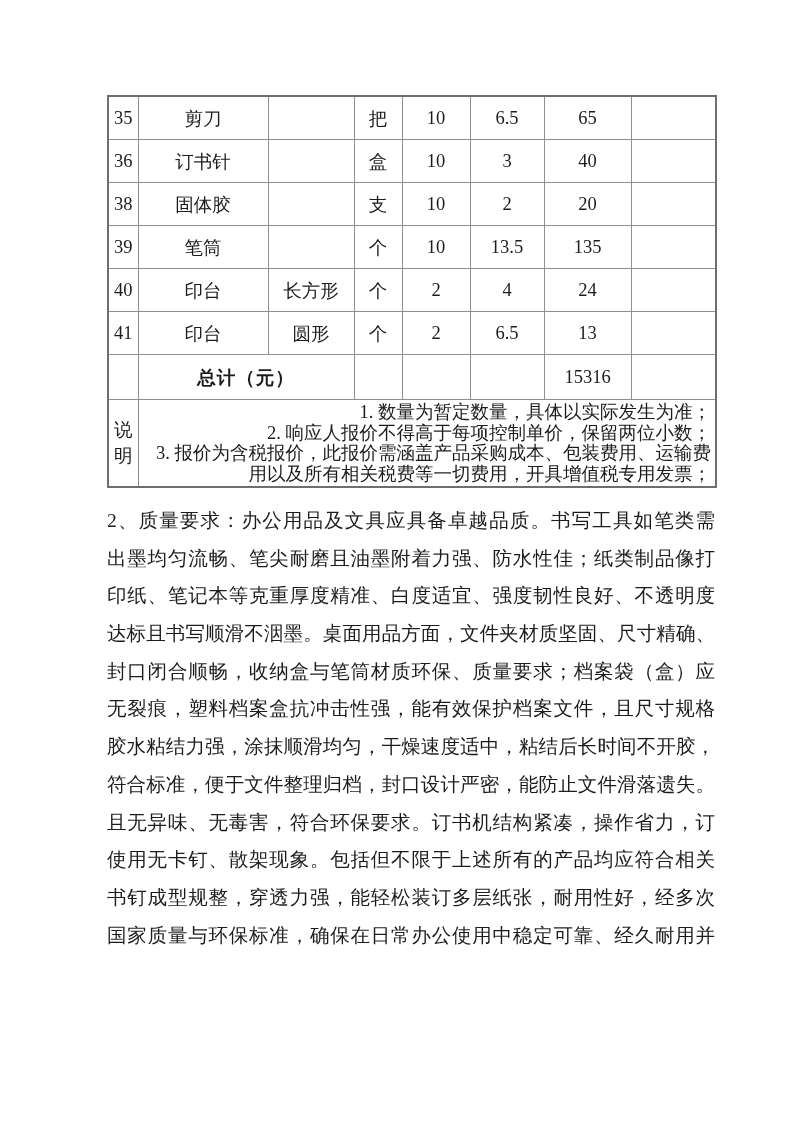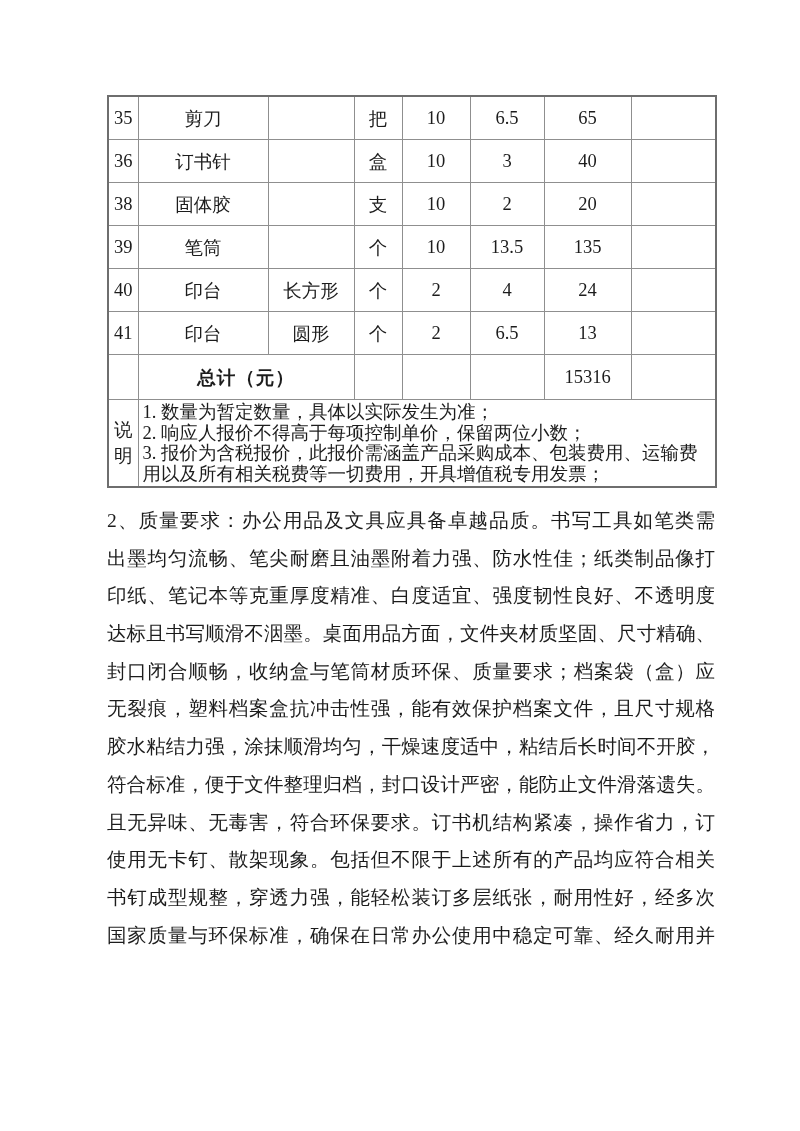--- a/index.html
+++ b/index.html
@@ -49,21 +49,21 @@
     word-break: break-all;
     padding: 0 5px;
   }
   td.notes-content {
     text-align: left;
     font-size: 16px;
     line-height: 20.5px;
     padding: 5px 10px 5px 12px;
     height: 82px;
   }
-  .note-line { text-align: left; }
+  .note-line { text-align: right; }
   .paragraph {
     margin-top: 14px;
     width: 608px;
   }
   .para-line {
     font-size: 19.5px;
     line-height: 37.7px;
     height: 37.7px;
     white-space: normal;
     text-align: justify;

